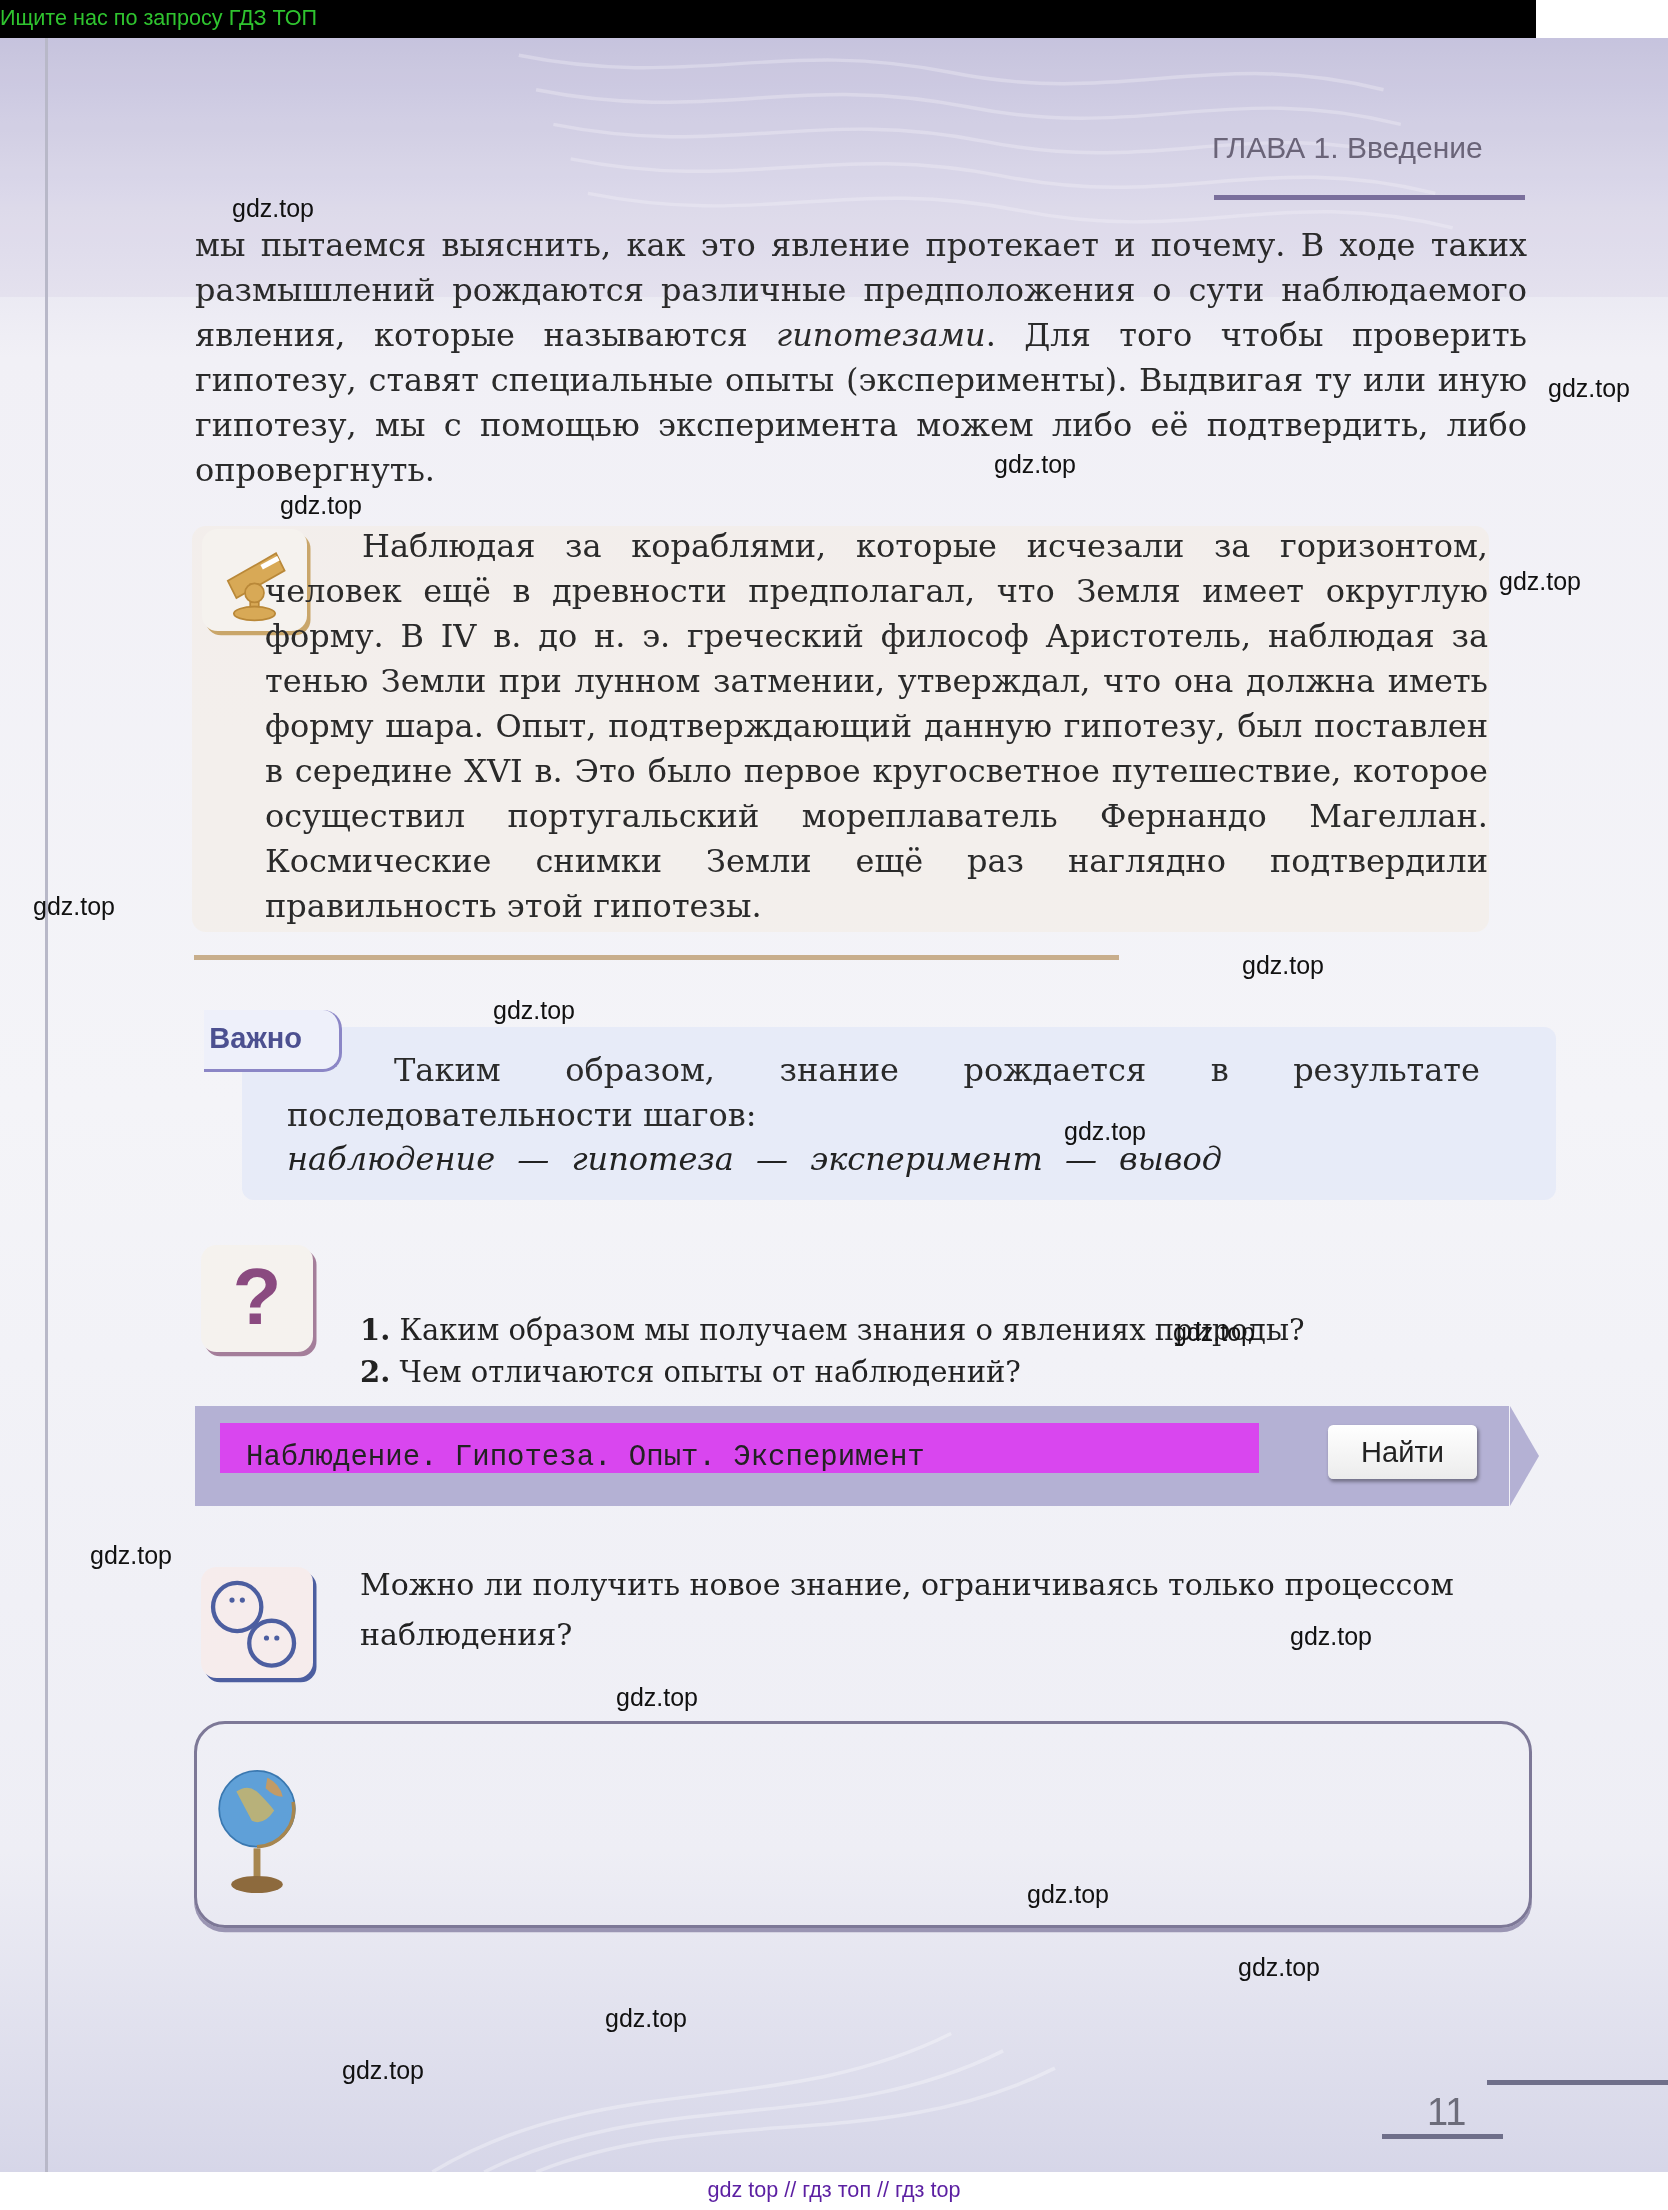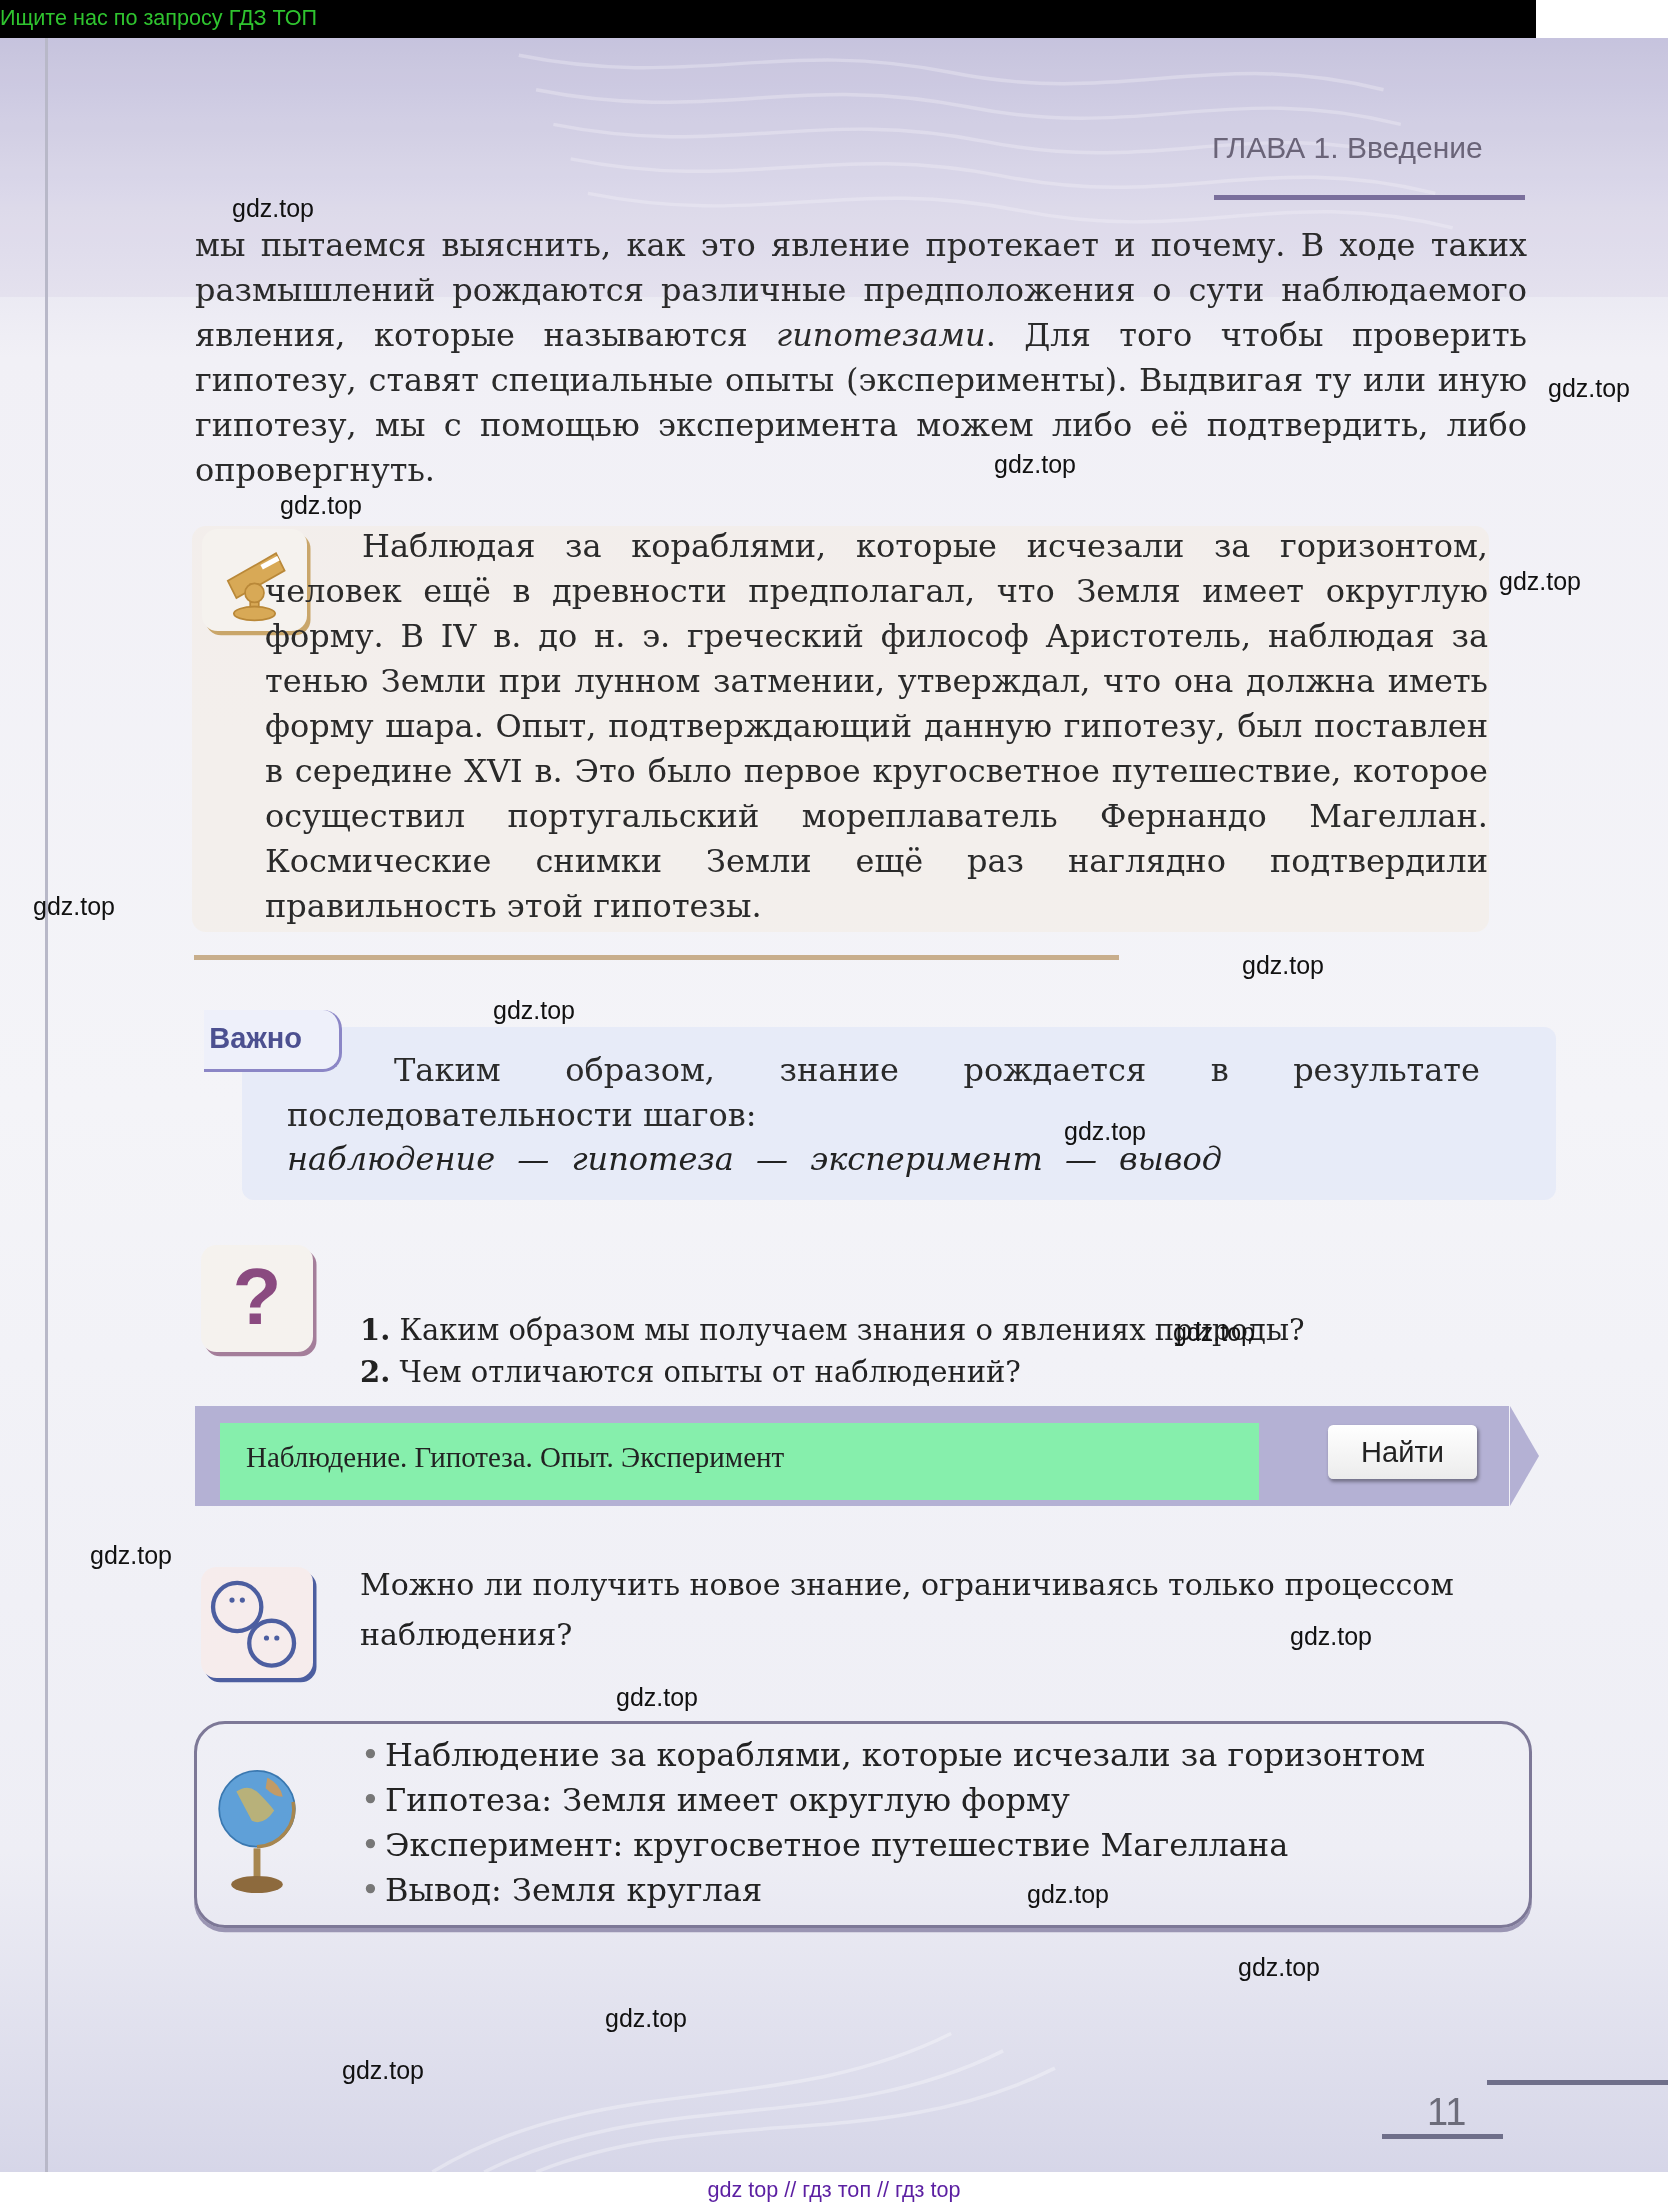--- a/index.html
+++ b/index.html
@@ -23,22 +23,22 @@
     border-right:3.5px solid #8b86c6;border-bottom:3.5px solid #8b86c6;background:#eef0fa;
     font-family:"Liberation Sans",sans-serif;font-weight:bold;font-size:29px;color:#4c5090;line-height:57px;padding-left:5.2px;box-sizing:border-box;}
   .important-panel{position:absolute;left:242px;top:1027px;width:1314px;height:173px;background:rgba(220,228,248,.55);border-radius:12px;}
   .chain{position:absolute;left:287px;top:1140px;font-size:32px;font-style:italic;color:#222;word-spacing:12px;}
   .qbox{position:absolute;left:201px;top:1245px;width:112px;height:107px;--sh:#a47e9a;}
   .qmark{position:absolute;left:0;top:0;width:100%;height:100%;text-align:center;font-family:"Liberation Sans",sans-serif;font-weight:bold;font-size:80px;color:#8a4a80;line-height:104px;}
   .qlist{position:absolute;left:360px;top:1309px;font-size:29px;line-height:42px;color:#222;}
   .qlist b{font-weight:bold;}
   .searchbar{position:absolute;left:195px;top:1406px;width:1314px;height:100px;background:#b4b1d4;}
   .searcharrow{position:absolute;left:1510px;top:1406px;width:0;height:0;border-top:50px solid transparent;border-bottom:50px solid transparent;border-left:29px solid #b4b1d4;}
-  .searchinput{position:absolute;left:220px;top:1423px;width:1039px;height:77px;background:#86efac;border:none;
-    font-family:Liberation Serif, serif;font-size:29px;color:#222;padding-left:26px;box-sizing:border-box;line-height:69px;}
+  .searchinput{position:absolute;left:220px;top:1423px;width:1039px;height:50px;background:#d946ef;border:none;
+    font-family:Liberation Mono, monospace;font-size:29px;color:#222;padding-left:26px;box-sizing:border-box;line-height:69px;}
   .searchbtn{position:absolute;left:1328px;top:1425px;width:149px;height:54px;border-radius:5.2px;
     background:linear-gradient(#ffffff,#ececec);box-shadow:1.7px 2.6px 3.5px rgba(0,0,0,.35);
     font-family:"Liberation Sans",sans-serif;font-size:29px;color:#222;text-align:center;line-height:54px;}
   .thinkbox{position:absolute;left:201px;top:1567px;width:112px;height:111px;--sh:#4c5ea0;background:#f6ecec;}
   .thinkq{position:absolute;left:360px;top:1560px;width:1176px;font-size:30px;line-height:50px;color:#222;}
   .summary{position:absolute;left:194px;top:1721px;width:1332px;height:201px;border:3.5px solid #7d7897;border-radius:31px;box-shadow:0 4.3px 0 #9a95b3;}
   .summary ul{list-style:none;margin:0;padding:0;position:absolute;left:164px;top:8.6px;}
   .summary li{font-size:32px;line-height:45px;color:#222;}
   .summary li::before{content:"•";color:#777;margin-right:5.2px;}
   .globe{position:absolute;left:17.3px;top:24px;width:86px;height:156px;}
@@ -130,26 +130,20 @@
 
 <div class="summary">
   <svg class="globe" viewBox="0 0 100 180">
     <circle cx="50" cy="70" r="44" fill="#5fa0d8" stroke="#3a78b0" stroke-width="2"></circle>
     <path d="M26 50 Q40 40 52 52 T70 72 Q58 90 44 84 Z" fill="#c8b46a" opacity=".85"></path>
     <path d="M62 34 Q76 40 80 56 Q70 56 60 46 Z" fill="#d49a54" opacity=".85"></path>
     <path d="M92 62 A44 44 0 0 1 50 114" fill="none" stroke="#a7864f" stroke-width="4"></path>
     <rect x="46" y="116" width="8" height="34" fill="#a7864f"></rect>
     <ellipse cx="50" cy="158" rx="30" ry="10" fill="#8d6a3d"></ellipse>
   </svg>
-  <ul>
-    <li>Наблюдение за кораблями, которые исчезали за горизонтом</li>
-    <li>Гипотеза: Земля имеет округлую форму</li>
-    <li>Эксперимент: кругосветное путешествие Магеллана</li>
-    <li>Вывод: Земля круглая</li>
-  </ul>
 </div>
 
 <div class="pagenum">11</div>
 <div class="pn-line1"></div>
 <div class="pn-line2"></div>
 
 <div class="wm" style="left:232px;top:194px;">gdz.top</div>
 <div class="wm" style="left:1548px;top:374px;">gdz.top</div>
 <div class="wm" style="left:994px;top:450px;">gdz.top</div>
 <div class="wm" style="left:280px;top:491px;">gdz.top</div>

